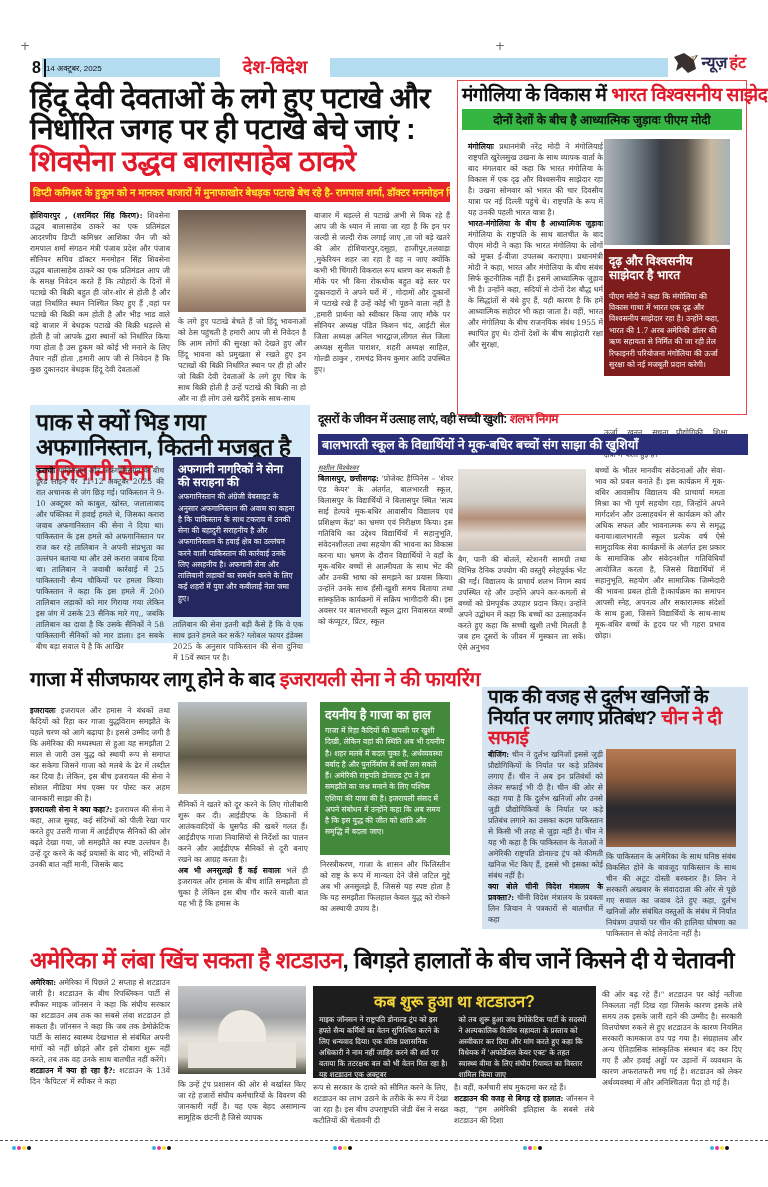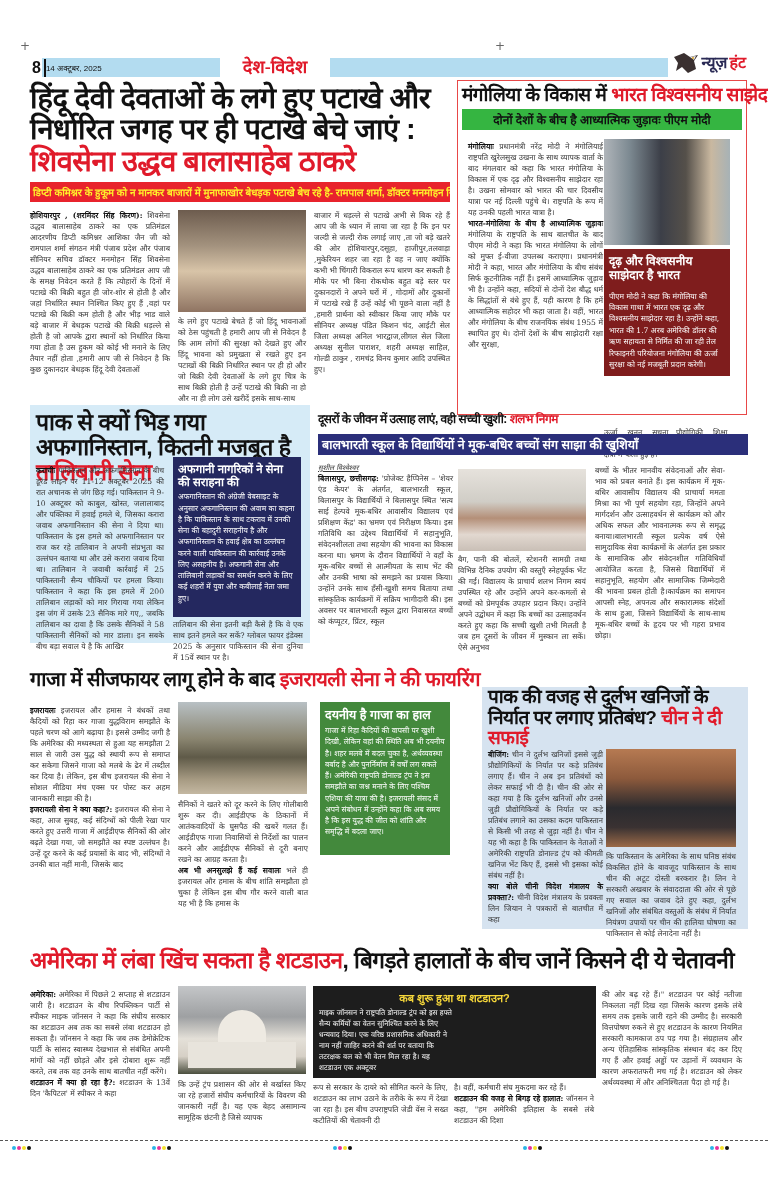--- a/index.html
+++ b/index.html
@@ -76,28 +76,28 @@
   
   .cn { position: absolute; left: 452px; top: 630px; width: 266px; height: 242px; background: #d6e3f0; padding: 0 6px; }
   .cn .hl { font-size: 19px; }
   .cn .c1 { position: absolute; left: 6px; top: 62px; width: 115px; }
   .cn .photo { position: absolute; left: 124px; top: 62px; width: 130px; height: 98px; background: linear-gradient(180deg, #b67a52 0%, #8d5a3c 30%, #2a2a2e 60%, #3a3232 80%, #9b6a48 100%); }
   .cn .c2 { position: absolute; left: 124px; top: 164px; width: 130px; }
 
   
   .us { position: absolute; left: 0; top: 892px; width: 718px; }
   .us .hl { font-size: 22.5px; white-space: nowrap; }
-  .us .c1 { position: absolute; left: 0; top: 40px; width: 140px; }
+  .us .c1 { position: absolute; left: 0; top: 28px; width: 140px; }
   .us .photo { position: absolute; left: 148px; top: 37px; width: 128px; height: 88px; background: linear-gradient(180deg, #c4c6c8 0%, #9ea0a2 35%, #e4e0d8 60%, #d6d0c6 80%, #4a4e3e 100%); }
   .us .photo .dome { position: absolute; left: 40px; top: 24px; width: 48px; height: 34px; background: #eeeae2; border-radius: 24px 24px 0 0; }
   .us .photo .base { position: absolute; left: 10px; top: 56px; width: 108px; height: 26px; background: #e8e4dc; }
   .us .c2 { position: absolute; left: 148px; top: 130px; width: 128px; }
   .us .blackbox { position: absolute; left: 283px; top: 37px; width: 283px; height: 92px; background: #1d1d1d; color: #fff; padding: 4px 6px; }
-  .us .blackbox .bhl { text-align: center; color: #f5d63a; font-family: "Liberation Sans", sans-serif; font-weight: bold; font-size: 11px; }
-  .us .blackbox .bcols { display: flex; gap: 8px; margin-top: 3px; flex-direction: column; }
+  .us .blackbox .bhl { text-align: center; color: #f5d63a; font-family: "Liberation Sans", sans-serif; font-weight: bold; font-size: 16px; }
+  .us .blackbox .bcols { display: flex; gap: 8px; margin-top: 3px; }
   .us .blackbox .bt { font-size: 7.3px; line-height: 1.5; width: 50%; }
   .us .c3 { position: absolute; left: 283px; top: 133px; width: 135px; }
   .us .c4 { position: absolute; left: 424px; top: 133px; width: 140px; }
   .us .c5 { position: absolute; left: 572px; top: 40px; width: 140px; }
 
   .regline { position: absolute; left: 0; top: 1140px; width: 768px; height: 1px; border-top: 1px dashed #555; }
   .reg { position: absolute; top: 1146px; display: flex; gap: 1px; }
   .reg span { width: 4px; height: 4px; border-radius: 50%; display: inline-block; }
 </style>
 </head>
@@ -193,20 +193,21 @@
     </div>
     <div class="imgbox photo"></div>
     <div class="col c2">
       <span>सैनिकों ने खतरे को दूर करने के लिए गोलीबारी शुरू कर दी। आईडीएफ के ठिकानों में आतंकवादियों के घुसपैठ की खबरें गलत हैं। आईडीएफ गाजा निवासियों से निर्देशों का पालन करने और आईडीएफ सैनिकों से दूरी बनाए रखने का आग्रह करता है।</span><br>
       <b>अब भी अनसुलझे हैं कई सवालः</b> <span>भले ही इजरायल और हमास के बीच शांति समझौता हो चुका है लेकिन इस बीच गौर करने वाली बात यह भी है कि हमास के</span>
     </div>
     <div class="greenbox">
       <div class="ghl">दयनीय है गाजा का हाल</div>
       <div class="gt">गाजा में रिहा कैदियों की वापसी पर खुशी दिखी, लेकिन वहां की स्थिति अब भी दयनीय है। शहर मलबे में बदल चुका है, अर्थव्यवस्था बर्बाद है और पुनर्निर्माण में वर्षों लग सकते हैं। अमेरिकी राष्ट्रपति डोनाल्ड ट्रंप ने इस समझौते का जश्न मनाने के लिए पश्चिम एशिया की यात्रा की है। इजरायली संसद में अपने संबोधन में उन्होंने कहा कि अब समय है कि इस युद्ध की जीत को शांति और समृद्धि में बदला जाए।</div>
     </div>
+    <div class="col c3">निरस्त्रीकरण, गाजा के शासन और फिलिस्तीन को राष्ट्र के रूप में मान्यता देने जैसे जटिल मुद्दे अब भी अनसुलझे हैं, जिससे यह स्पष्ट होता है कि यह समझौता फिलहाल केवल युद्ध को रोकने का अस्थायी उपाय है।</div>
   </div>
 
   <div class="cn">
     <div class="hl">
       <span>पाक की वजह से दुर्लभ खनिजों के निर्यात पर लगाए प्रतिबंध?</span>
       <span class="red">चीन ने दी सफाई</span>
     </div>
     <div class="col c1">
       <b>बीजिंग:</b> <span>चीन ने दुर्लभ खनिजों इससे जुड़ी प्रौद्योगिकियों के निर्यात पर कड़े प्रतिबंध लगाए हैं। चीन ने अब इन प्रतिबंधों को लेकर सफाई भी दी है। चीन की ओर से कहा गया है कि दुर्लभ खनिजों और उनसे जुड़ी प्रौद्योगिकियों के निर्यात पर कड़े प्रतिबंध लगाने का उसका कदम पाकिस्तान से किसी भी तरह से जुड़ा नहीं है। चीन ने यह भी कहा है कि पाकिस्तान के नेताओं ने अमेरिकी राष्ट्रपति डोनाल्ड ट्रंप को कीमती खनिज भेंट किए हैं, इससे भी इसका कोई संबंध नहीं है।</span><br>
       <b>क्या बोले चीनी विदेश मंत्रालय के प्रवक्ता?:</b> <span>चीनी विदेश मंत्रालय के प्रवक्ता लिन जियान ने पत्रकारों से बातचीत में कहा</span>

